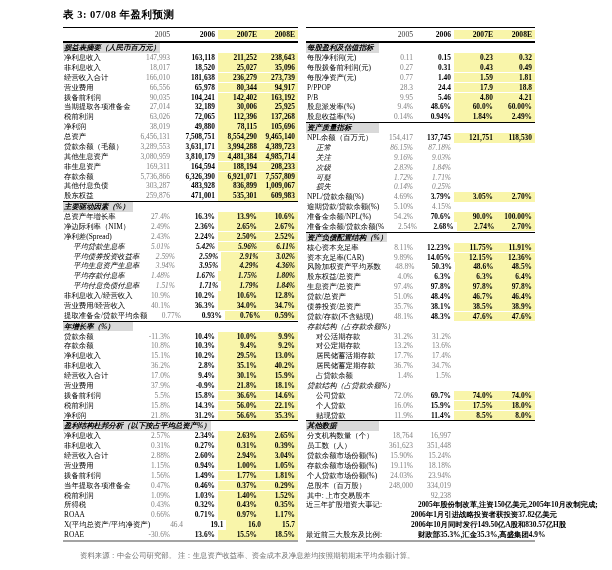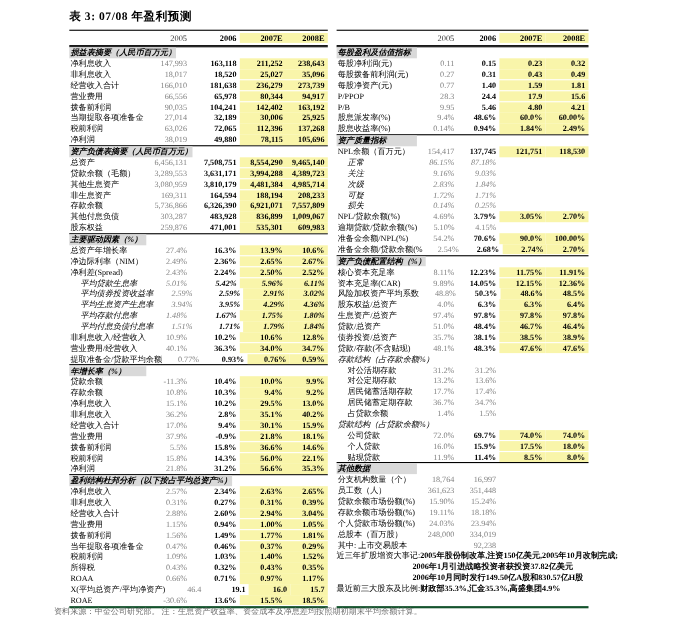--- a/index.html
+++ b/index.html
@@ -7,21 +7,21 @@
     width:612px;height:570px;background:#ffffff;
     font-family:"Liberation Serif","DejaVu Serif",serif;
     color:#000;overflow:hidden;
   }
   .page{position:relative;width:520px;height:570px;padding-left:15px;}
   .title{
     position:absolute;left:63px;top:8px;
     font-size:10.5px;font-weight:bold;letter-spacing:.5px;white-space:nowrap;
   }
   .tables{position:absolute;left:63px;top:27px;display:flex;gap:8px;}
-  .tbl{border-top:1px solid #000;border-bottom:2px solid #14532d;font-family:Liberation Serif, serif;}
+  .tbl{border-top:1px solid #000;border-bottom:2px solid #a3a3a3;font-family:Liberation Serif, serif;}
   .tbl-left{width:235px;}
   .tbl-right{width:229px;}
 
   .row{display:flex;align-items:center;height:9.88px;font-size:7.4px;line-height:9.5px;}
   .hdr{height:13px;border-bottom:1px solid #000;font-size:7.6px;}
   .lab{flex:1;padding-left:1px;white-space:nowrap;overflow:visible;position:relative;z-index:2;}
   .c{text-align:right;padding-right:3px;white-space:nowrap;box-sizing:border-box;position:relative;z-index:1;}
   .tbl-left  .c1{width:40px}.tbl-left  .c2{width:45px}.tbl-left  .c3{width:42px}.tbl-left  .c4{width:38px}
   .tbl-right .c1{width:37px}.tbl-right .c2{width:38px}.tbl-right .c3{width:42px}.tbl-right .c4{width:39px}
 
@@ -36,25 +36,25 @@
   .v05{color:var(--muted);font-weight:normal;}
   .v06{font-weight:bold;}
   .v06.mut{font-weight:normal;color:var(--muted);}
   .vE{font-weight:bold;}
   .it .lab,.it .c{font-style:italic;}
   .ind .lab{padding-left:10px;}
   .sub .lab{font-style:italic;}
 
   .note-wrap{flex:1;white-space:nowrap;overflow:visible;position:relative;z-index:2;display:flex;}
   .note-label{white-space:nowrap;}
-  .note-text{font-weight:bold;white-space:nowrap;}
+  .note-text{font-weight:bold;white-space:nowrap;margin-left:36px;}
   .note-ind .note-wrap{padding-left:69px;}
 
   .footnote{
-    position:absolute;left:49px;top:551px;width:520px;
+    position:absolute;left:80px;top:551px;width:520px;
     font-size:7.4px;color:#6e6e6e;white-space:nowrap;
   }
 </style>
 </head>
 <body>
 
 <div class="page">
   <div class="title">表 3: 07/08 年盈利预测</div>
   <div class="tables">
     <div class="tbl tbl-left" id="tbl-left">
@@ -121,27 +121,20 @@
           <div class="c c3 vE hl">112,396</div>
           <div class="c c4 vE hl">137,268</div>
         </div>
         <div class="row">
           <div class="lab">净利润</div>
           <div class="c c1 v05">38,019</div>
           <div class="c c2 v06">49,880</div>
           <div class="c c3 vE hl">78,115</div>
           <div class="c c4 vE hl">105,696</div>
         </div>
-        <div class="row sec">
-          <div class="lab">资产负债表摘要（人民币百万元）</div>
-          <div class="c c1"></div>
-          <div class="c c2"></div>
-          <div class="c c3 hl"></div>
-          <div class="c c4 hl"></div>
-        </div>
         <div class="row">
           <div class="lab">总资产</div>
           <div class="c c1 v05">6,456,131</div>
           <div class="c c2 v06">7,508,751</div>
           <div class="c c3 vE hl">8,554,290</div>
           <div class="c c4 vE hl">9,465,140</div>
         </div>
         <div class="row">
           <div class="lab">贷款余额（毛额）</div>
           <div class="c c1 v05">3,289,553</div>
@@ -457,21 +450,21 @@
           <div class="c c1 v05">0.77</div>
           <div class="c c2 v06">1.40</div>
           <div class="c c3 vE hl">1.59</div>
           <div class="c c4 vE hl">1.81</div>
         </div>
         <div class="row">
           <div class="lab">P/PPOP</div>
           <div class="c c1 v05">28.3</div>
           <div class="c c2 v06">24.4</div>
           <div class="c c3 vE hl">17.9</div>
-          <div class="c c4 vE hl">15.6</div>
+          <div class="c c4 vE hl">18.8</div>
         </div>
         <div class="row">
           <div class="lab">P/B</div>
           <div class="c c1 v05">9.95</div>
           <div class="c c2 v06">5.46</div>
           <div class="c c3 vE hl">4.80</div>
           <div class="c c4 vE hl">4.21</div>
         </div>
         <div class="row">
           <div class="lab">股息派发率(%)</div>

